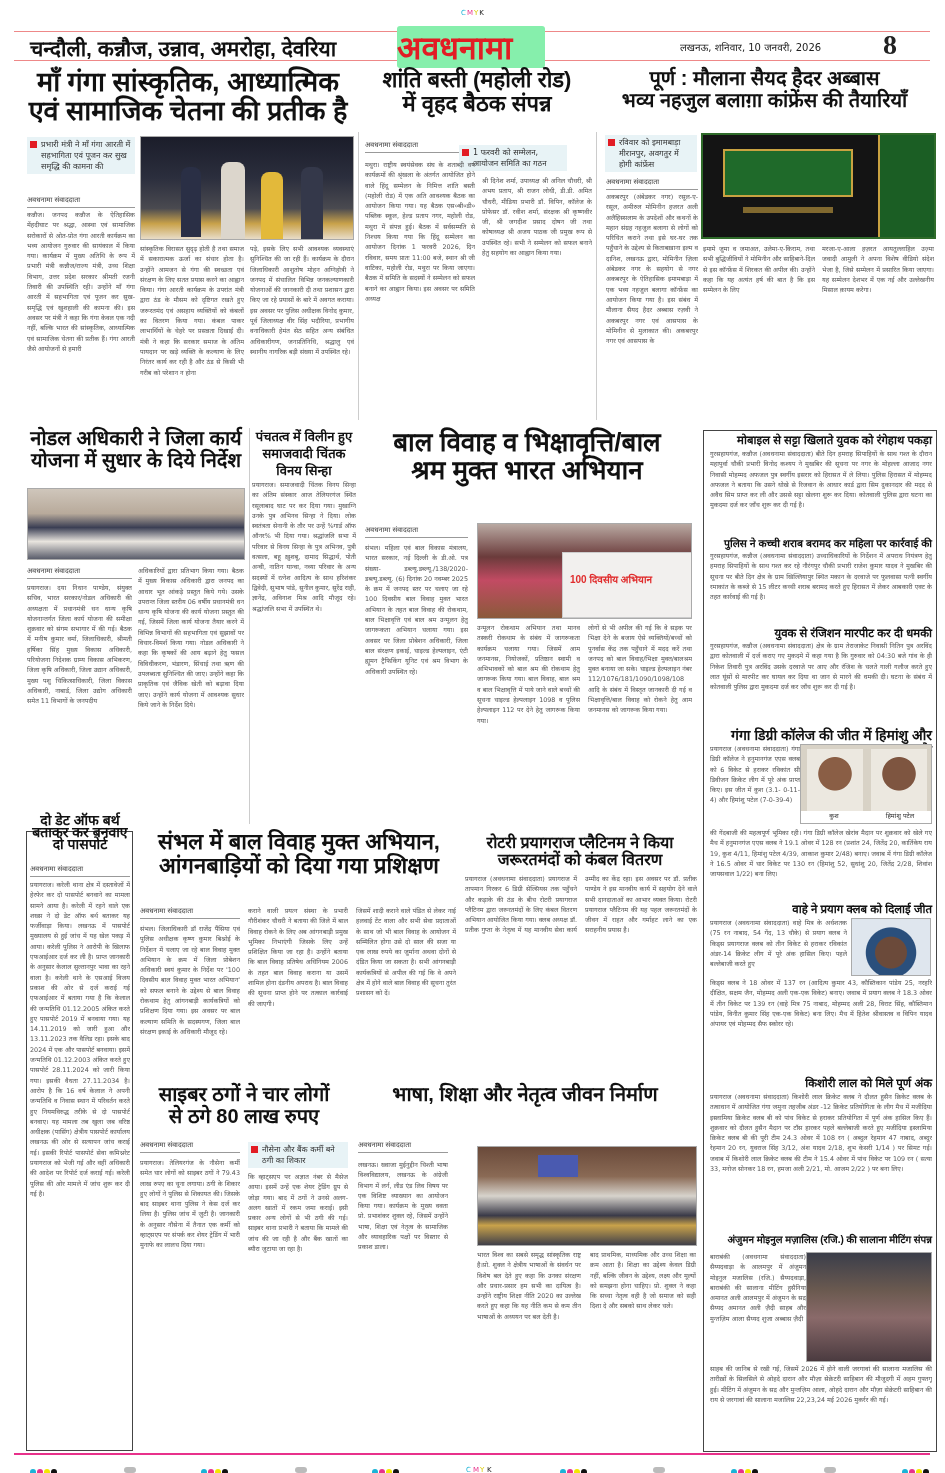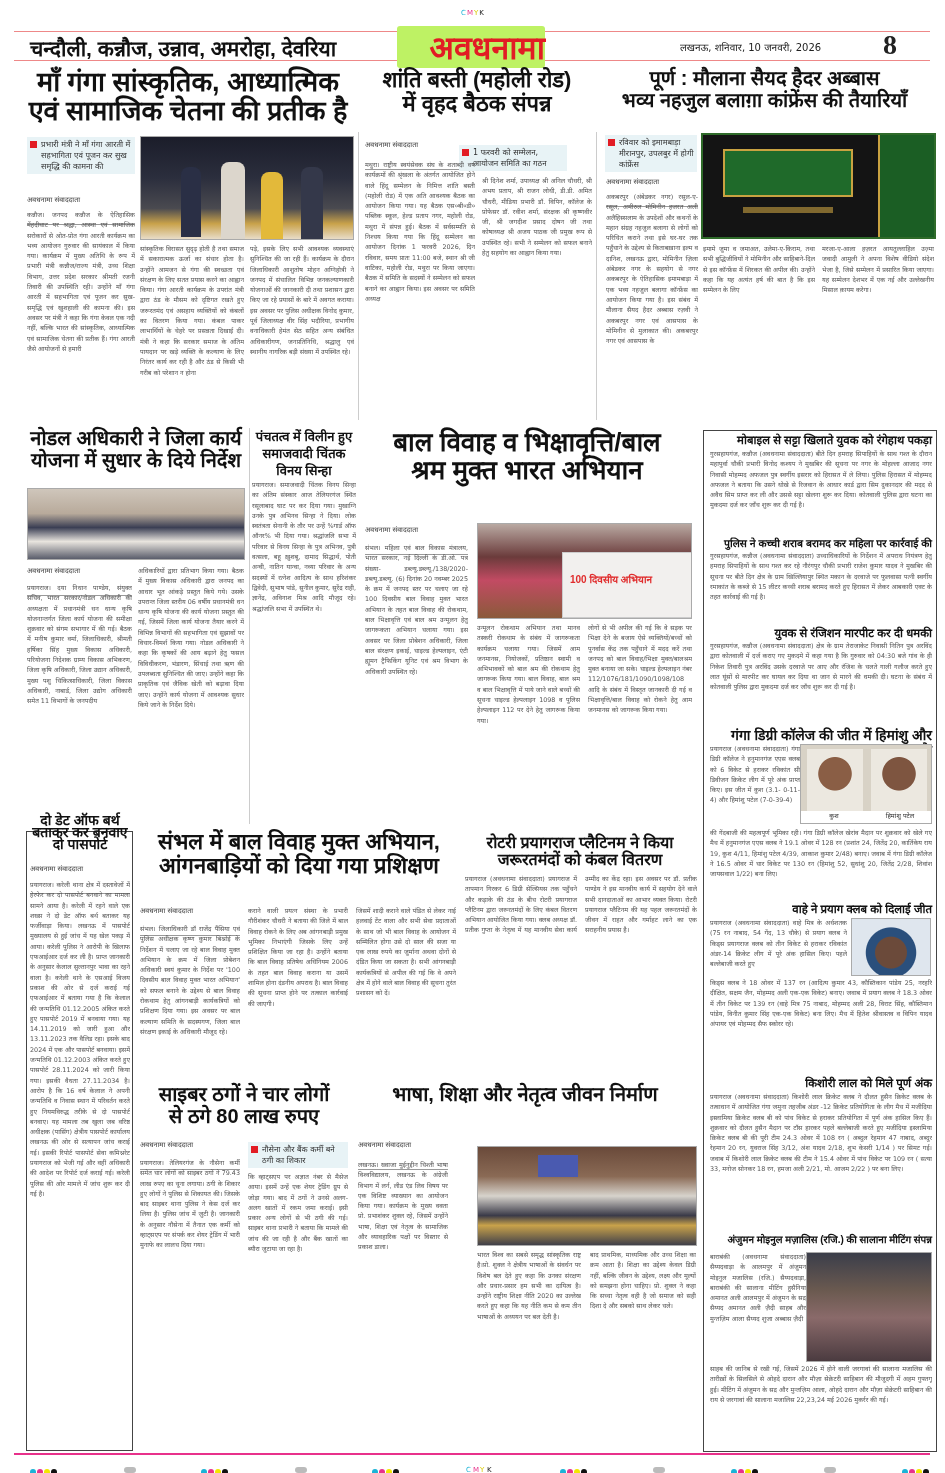--- a/index.html
+++ b/index.html
@@ -2,25 +2,25 @@
 <html><head>
 <meta charset="utf-8">
 <style>
 *{box-sizing:border-box;margin:0;padding:0}
 body{width:945px;height:1473px;background:#fff;font-family:"DejaVu Sans","Liberation Sans",sans-serif;color:#222;position:relative;overflow:hidden}
 .abs{position:absolute}
 .cmyk{font-size:7px;color:#999;letter-spacing:1px}
 .cmyk .c{color:#1bb3d6}.cmyk .m{color:#e8318b}.cmyk .y{color:#d8c900}.cmyk .k{color:#222}
 .hline{position:absolute;height:2px;background:#e33}
 .hdr-loc{font-family:"Liberation Sans",sans-serif;font-weight:bold;font-size:21px;color:#111}
-.masthead{background:#bef264;border-radius:3px;text-align:right;font-family:"Liberation Sans",sans-serif;font-weight:bold;color:#e21c24;font-size:32px;line-height:44px}
+.masthead{background:#86efac;border-radius:3px;text-align:left;font-family:"Liberation Sans",sans-serif;font-weight:bold;color:#e21c24;font-size:32px;line-height:44px}
 .dateline{font-size:10px;color:#222}
 .pageno{font-family:"Liberation Serif",serif;font-weight:bold;font-size:28px}
 .hl{font-family:"Liberation Sans",sans-serif;font-weight:bold;color:#111;text-align:center;line-height:1.08}
-.byline{font-size:7px;color:#333;border-bottom:1px solid #999;padding-bottom:20px}
+.byline{font-size:7px;color:#333;border-bottom:1px solid #999;padding-bottom:3px}
 .body{font-size:6.4px;line-height:10.3px;color:#555;text-align:justify;overflow:hidden}
 .callout{background:#e8f3f6;font-size:8px;line-height:11px;color:#333;padding:2px 3px 2px 14px;position:absolute}
 .callout:before{content:"";position:absolute;left:3px;top:4px;width:7px;height:7px;background:#e21c24}
 .photo{position:absolute;overflow:hidden;border:1px solid #aaa}
 .box{position:absolute;border:1.5px solid #444}
 .subhl{font-family:"Liberation Sans",sans-serif;font-weight:bold;color:#111;text-align:right;font-size:11.5px;line-height:15px}
 .caption{font-size:6.5px;text-align:center;background:#fff;color:#333}
 .dots span{display:inline-block;width:6px;height:6px;border-radius:50%;margin-right:1px}
 .gray-pill{display:inline-block;width:12px;height:6px;border-radius:3px;background:#bbb}
 </style>
@@ -60,21 +60,21 @@
 </div>
 <div class="abs byline" style="left:365px;top:140px;width:110px">अवधनामा संवाददाता</div>
 <div class="callout" style="left:459px;top:145px;width:108px">1 फरवरी को सम्मेलन, आयोजन समिति का गठन</div>
 <div class="abs body" style="left:365px;top:160px;width:110px;height:258px">मथुरा। राष्ट्रीय स्वयंसेवक संघ के शताब्दी वर्ष कार्यक्रमों की श्रृंखला के अंतर्गत आयोजित होने वाले हिंदू सम्मेलन के निमित्त शांति बस्ती (महोली रोड) में एक अति आवश्यक बैठक का आयोजन किया गया। यह बैठक एस०बी०डी० पब्लिक स्कूल, हेल्ड प्रताप नगर, महोली रोड, मथुरा में संपन्न हुई। बैठक में सर्वसम्मति से निश्चय किया गया कि हिंदू सम्मेलन का आयोजन दिनांक 1 फरवरी 2026, दिन रविवार, समय प्रातः 11:00 बजे, स्थान श्री जी वाटिका, महोली रोड, मथुरा पर किया जाएगा। बैठक में समिति के सदस्यों ने सम्मेलन को सफल बनाने का आह्वान किया। इस अवसर पर समिति अध्यक्ष</div>
 <div class="abs body" style="left:482px;top:176px;width:110px;height:242px">श्री दिनेश शर्मा, उपाध्यक्ष श्री अनिल चौधरी, श्री अभय प्रताप, श्री राजन लोधी, डी.डी. अमित चौधरी, मीडिया प्रभारी डॉ. विपिन, कॉलेज के प्रोफेसर डॉ. रवीश शर्मा, संरक्षक श्री कृष्णवीर जी, श्री जगदीश प्रसाद दोषन जी तथा कोषाध्यक्ष श्री अजय पाठक जी प्रमुख रूप से उपस्थित रहे। सभी ने सम्मेलन को सफल बनाने हेतु सहयोग का आह्वान किया गया।</div>
 
 <div class="abs hl" style="left:592px;top:68px;width:345px;font-size:20px">
   <div>पूर्ण : मौलाना सैयद हैदर अब्बास</div>
   <div>भव्य नहजुल बलाग़ा कांफ्रेंस की तैयारियाँ</div>
 </div>
-<div class="callout" style="left:605px;top:135px;width:92px">रविवार को इमामबाड़ा मीरानपुर, उपलबुर में होगी कांफ्रेंस</div>
+<div class="callout" style="left:605px;top:135px;width:92px">रविवार को इमामबाड़ा मीरानपुर, अवगतुर में होगी कांफ्रेंस</div>
 <div class="abs byline" style="left:606px;top:177px;width:92px">अवधनामा संवाददाता</div>
 <div class="photo" style="left:701px;top:133px;width:235px;height:106px;background:#141414;border:2px solid #2f6b2a">
   <div style="position:absolute;left:20px;top:14px;width:130px;height:48px;background:#1f6a2a;border:2px solid #c9a241"></div>
   <div style="position:absolute;left:175px;top:0;width:58px;height:104px;background:#1b5e24;border-left:2px solid #c9a241"></div>
   <div style="position:absolute;left:40px;top:72px;width:90px;height:6px;background:#c9a241;opacity:.6"></div>
 </div>
 <div class="abs body" style="left:606px;top:192px;width:92px;height:226px">अकबरपुर (अंबेडकर नगर) रसूल-ए-रसूल, अमीरुल मोमिनीन हजरत अली अलैहिस्सलाम के उपदेशों और कथनों के महान संग्रह नहजुल बलागा से लोगों को परिचित कराने तथा इसे घर-घर तक पहुँचाने के उद्देश्य से किताबख़ाना इल्म व दानिश, लखनऊ द्वारा, मोमिनीन ज़िला अंबेडकर नगर के सहयोग से नगर अकबरपुर के ऐतिहासिक इमामबाड़ा में एक भव्य नहजुल बलागा कॉन्फ्रेंस का आयोजन किया गया है। इस संबंध में मौलाना सैयद हैदर अब्बास रज़वी ने अकबरपुर नगर एवं आसपास के मोमिनीन से मुलाकात की। अकबरपुर नगर एवं आसपास के</div>
 <div class="abs body" style="left:703px;top:244px;width:112px;height:174px">इमामे जुमा व जमाअत, उलेमा-ए-किराम, तथा सभी बुद्धिजीवियों ने मोमिनीन और साहिबाने-दिल से इस कॉन्फ्रेंस में शिरकत की अपील की। उन्होंने कहा कि यह अत्यंत हर्ष की बात है कि इस सम्मेलन के लिए</div>
 <div class="abs body" style="left:822px;top:244px;width:112px;height:174px">मरजा-ए-आला हज़रत आयतुल्लाहिल उज़्मा जवादी आमुली ने अपना विशेष वीडियो संदेश भेजा है, जिसे सम्मेलन में प्रसारित किया जाएगा। यह सम्मेलन देशभर में एक नई और उल्लेखनीय मिसाल क़ायम करेगा।</div>
 

